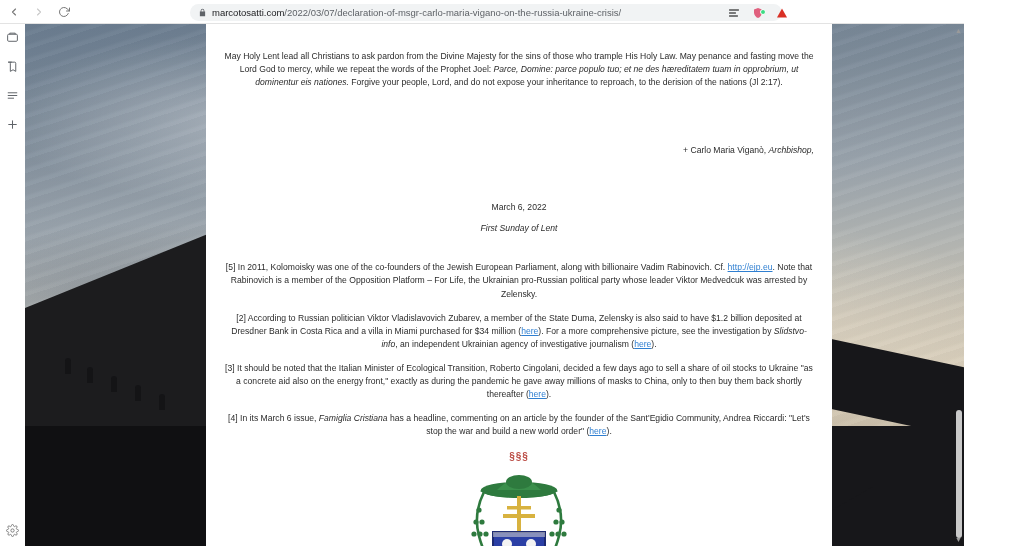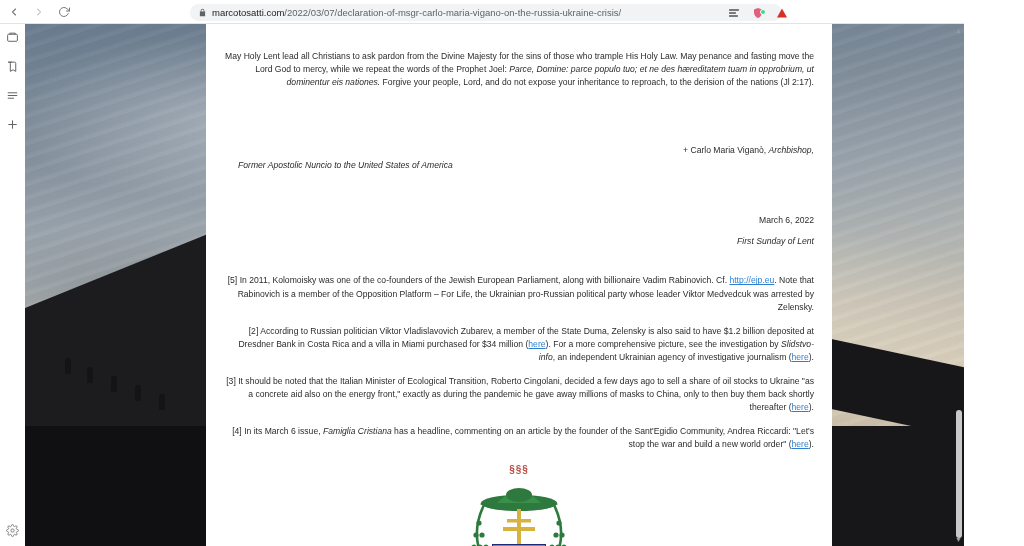--- a/index.html
+++ b/index.html
@@ -188,21 +188,21 @@
   }
   .article-inner {
     padding: 26px 18px 0 18px;
     font-size: 8.6px;
     line-height: 1.52;
     color: #2b2b2b;
     font-family: "Liberation Sans", sans-serif;
   }
   .p {
     margin: 0 0 13px 0;
-    text-align: right;
+    text-align: center;
   }
   .it { font-style: italic; }
   .lnk { color: #2f7fd1; text-decoration: underline; }
   .sig {
     margin: 0 0 2px 0;
     padding-left: 8px;
     font-size: 8.6px;
     color: #2b2b2b;
     text-align: right;
   }
@@ -396,21 +396,20 @@
       <p class="p">
         <span>May Holy Lent lead all Christians to ask pardon from the Divine Majesty for the sins of those who trample His Holy Law. May penance and fasting move the Lord God to mercy, while we repeat the words of the Prophet Joel: </span><span class="it">Parce, Domine: parce populo tuo; et ne des hæreditatem tuam in opprobrium, ut dominentur eis nationes.</span><span> Forgive your people, Lord, and do not expose your inheritance to reproach, to the derision of the nations (Jl 2:17).</span>
       </p>
 
       <div class="gap-lg"></div>
 
       <p class="sig">
         <span>+ Carlo Maria Viganò,</span>
         <span class="it">Archbishop,</span>
       </p>
-      <p class="sig2">Former Apostolic Nuncio to the United States of America</p>
 
       <div class="gap-lg"></div>
 
       <p class="p date">March 6, 2022</p>
       <p class="p date-it">First Sunday of Lent</p>
 
       <div class="notes">
 
         <p class="p">
           <span>[5] In 2011, Kolomoisky was one of the co-founders of the Jewish European Parliament, along with billionaire Vadim Rabinovich. Cf. </span><a class="lnk" href="#">http://ejp.eu</a><span>. Note that Rabinovich is a member of the Opposition Platform – For Life, the Ukrainian pro-Russian political party whose leader Viktor Medvedcuk was arrested by Zelensky.</span>

